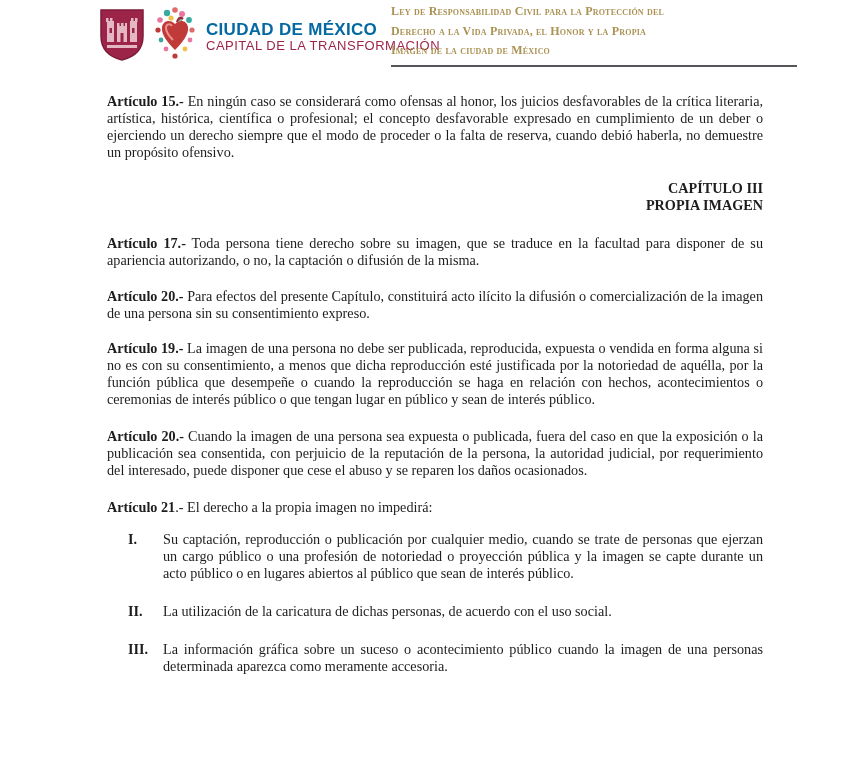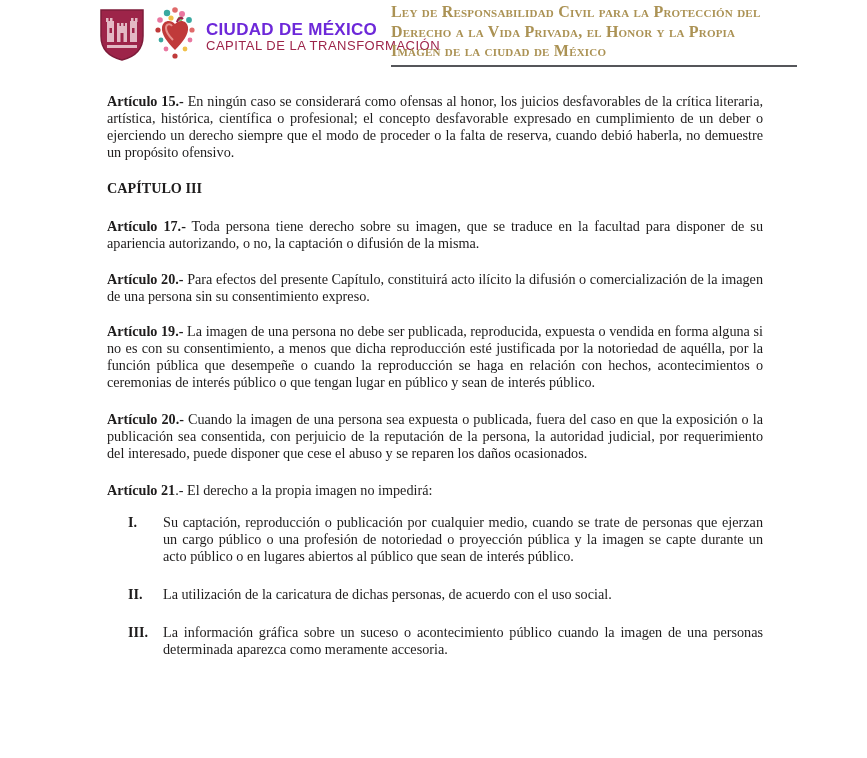--- a/index.html
+++ b/index.html
@@ -15,48 +15,48 @@
   
   .logo-group{
     position:absolute;left:98px;top:6px;
     display:flex;align-items:center;
   }
   .shield-wrap{width:48px;height:54px;flex:none;}
   .heart-wrap{width:44px;height:58px;flex:none;margin-left:7px;}
   .brand{margin-left:9px;font-family:"Liberation Sans", sans-serif;}
   .brand-name{
     font-weight:bold;font-size:17px;letter-spacing:.3px;
-    color:#6d28d9;line-height:19px;
+    color:#0369a1;line-height:19px;
   }
   .brand-tagline{
     font-size:13px;letter-spacing:.5px;color:#9d2449;
     line-height:11px;margin-top:1px;
   }
   .law-title{
     position:absolute;left:391px;top:2px;width:406px;
     font-weight:bold;font-variant:small-caps;
-    font-size:16px;line-height:19.5px;
+    font-size:12px;line-height:19.5px;
     color:#ab9254;letter-spacing:.2px;
   }
   .title-rule{
     position:absolute;left:391px;top:65px;width:406px;height:2px;
     background:#55565a;
   }
 
   
   .doc{
     position:absolute;left:107px;top:93px;width:656px;
     font-size:14.2px;line-height:17px;
   }
   .article{text-align:justify;margin:0 0 19px 0;}
   .article.m18{margin-bottom:18px;}
   .article.m20{margin-bottom:20px;}
   .art-label{font-weight:bold;}
   .chapter{
-    text-align:left;font-weight:bold;
+    text-align:right;font-weight:bold;
     margin:0 0 21px 0;
   }
   .list{margin-top:-3px;}
   .list-item{display:flex;margin:0 0 21px 0;}
   .list-item:last-child{margin-bottom:0;}
   .numeral{font-weight:bold;flex:none;width:35px;margin-left:21px;}
   .item-text{flex:1;text-align:justify;}
 </style>
 </head>
 <body>
@@ -123,20 +123,21 @@
     <div>Imagen de la ciudad de México</div>
   </div>
   <div class="title-rule"></div>
 
   <div class="doc">
 
     <p class="article"><b class="art-label">Artículo 15.-</b><span> En ningún caso se considerará como ofensas al honor, los juicios desfavorables de la crítica literaria, artística, histórica, científica o profesional; el concepto desfavorable expresado en cumplimiento de un deber o ejerciendo un derecho siempre que el modo de proceder o la falta de reserva, cuando debió haberla, no demuestre un propósito ofensivo.</span></p>
 
     <div class="chapter">
       <div>CAPÍTULO III</div>
+      <div>PROPIA IMAGEN</div>
     </div>
 
 
     <p class="article"><b class="art-label">Artículo 17.-</b><span> Toda persona tiene derecho sobre su imagen, que se traduce en la facultad para disponer de su apariencia autorizando, o no, la captación o difusión de la misma.</span></p>
 
     <p class="article m18"><b class="art-label">Artículo 20.-</b><span> Para efectos del presente Capítulo, constituirá acto ilícito la difusión o comercialización de la imagen de una persona sin su consentimiento expreso.</span></p>
 
     <p class="article m20"><b class="art-label">Artículo 19.-</b><span> La imagen de una persona no debe ser publicada, reproducida, expuesta o vendida en forma alguna si no es con su consentimiento, a menos que dicha reproducción esté justificada por la notoriedad de aquélla, por la función pública que desempeñe o cuando la reproducción se haga en relación con hechos, acontecimientos o ceremonias de interés público o que tengan lugar en público y sean de interés público.</span></p>
 
     <p class="article m20"><b class="art-label">Artículo 20.-</b><span> Cuando la imagen de una persona sea expuesta o publicada, fuera del caso en que la exposición o la publicación sea consentida, con perjuicio de la reputación de la persona, la autoridad judicial, por requerimiento del interesado, puede disponer que cese el abuso y se reparen los daños ocasionados.</span></p>

